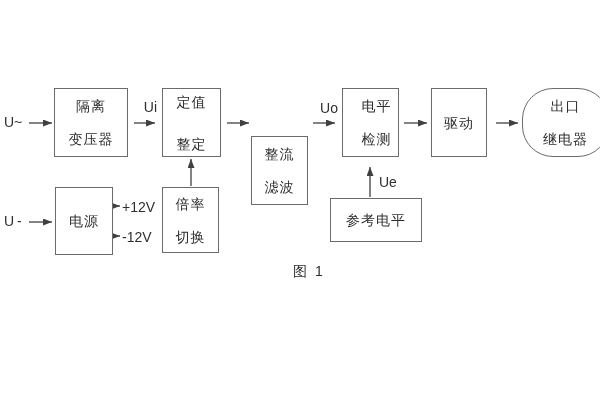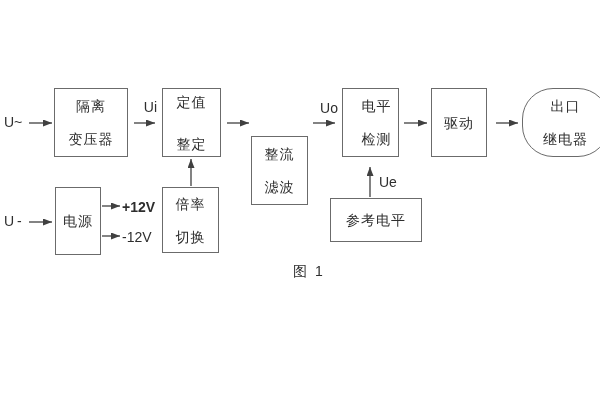--- a/index.html
+++ b/index.html
@@ -86,36 +86,36 @@
   </div>
   <div class="block single" style="left:431px;top:88px;width:56px;height:69px;">
     <span class="bl">驱动</span>
 
   </div>
   <div class="block" style="left:522px;top:88px;width:87px;height:69px;border-radius:31px;">
     <span class="bl">出口</span>
     <span class="bl">继电器</span>
   </div>
 
-  <div class="block single" style="left:55px;top:187px;width:46px;height:68px;">
+  <div class="block single" style="left:55px;top:187px;width:58px;height:68px;">
     <span class="bl">电源</span>
 
   </div>
   <div class="block" style="left:162px;top:187px;width:57px;height:66px;">
     <span class="bl">倍率</span>
     <span class="bl">切换</span>
   </div>
   <div class="block single" style="left:330px;top:198px;width:92px;height:44px;">
     <span class="bl">参考电平</span>
 
   </div>
 
   <span class="siglabel" style="left:4px;top:114px;">U~</span>
   <span class="siglabel" style="left:4px;top:213px;letter-spacing:3px;">U-</span>
   <span class="siglabel centered" style="left:131px;top:99px;width:26px;text-align:right;">Ui</span>
   <span class="siglabel centered" style="left:310px;top:100px;width:28px;text-align:right;">Uo</span>
   <span class="siglabel" style="left:379px;top:174px;">Ue</span>
-  <span class="siglabel" style="left:122px;top:199px;font-weight:bold;">+12V</span>
+  <span class="siglabel" style="left:122px;top:199px;">+12V</span>
   <span class="siglabel" style="left:122px;top:229px;">-12V</span>
 
   <span class="caption" style="left:293px;top:263px;">图 1</span>
 
 </div>
 
 </body></html>

